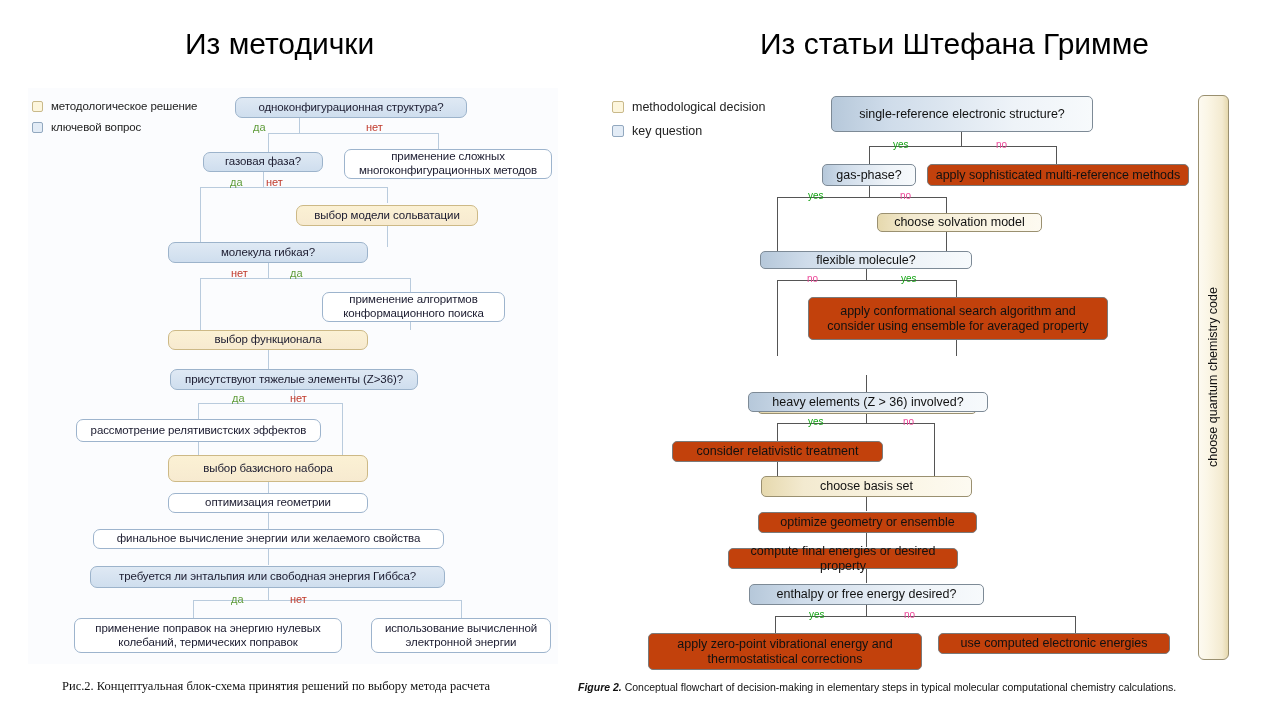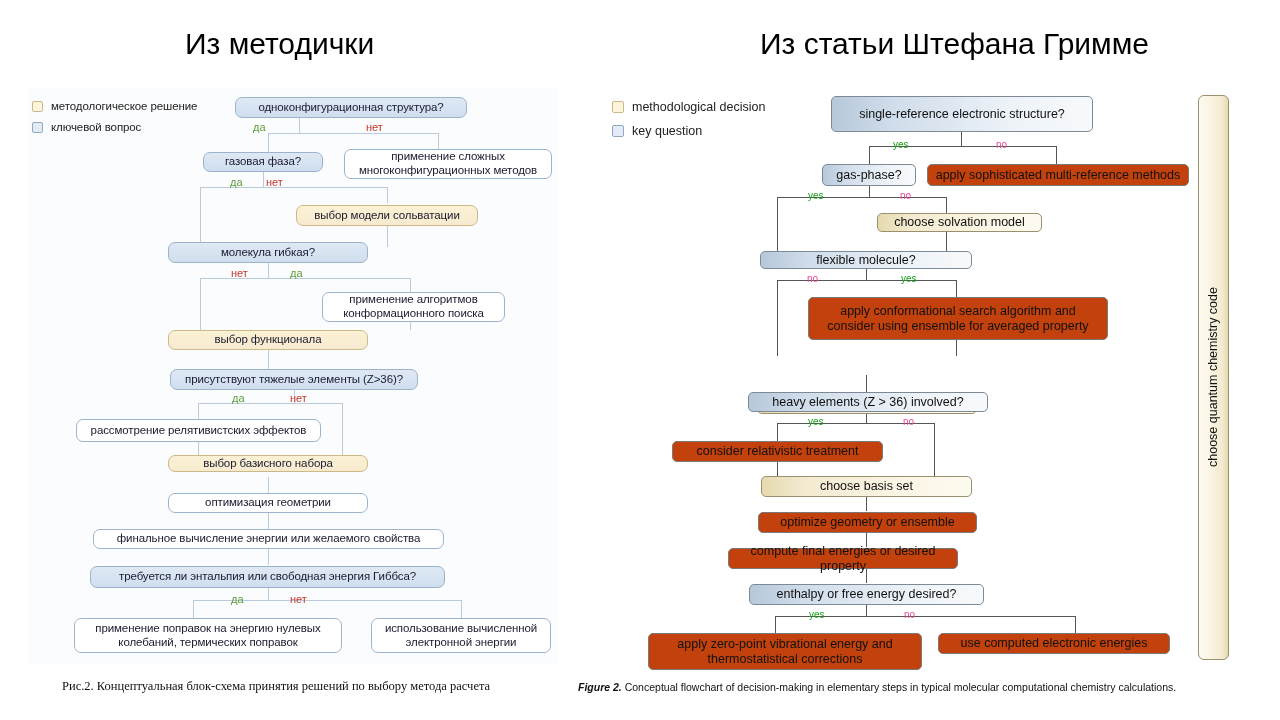--- a/index.html
+++ b/index.html
@@ -194,21 +194,21 @@
   </div>
 
   <div class="box lbox q" style="left:170px;top:369px;width:248px;height:21px;">
     <span>присутствуют тяжелые элементы (Z&gt;36)?</span>
   </div>
 
   <div class="box lbox p" style="left:76px;top:419px;width:245px;height:23px;">
     <span>рассмотрение релятивистских эффектов</span>
   </div>
 
-  <div class="box lbox a" style="left:168px;top:455px;width:200px;height:17px;">
+  <div class="box lbox a" style="left:168px;top:455px;width:200px;height:27px;">
     <span>выбор базисного набора</span>
   </div>
 
   <div class="box lbox p" style="left:168px;top:493px;width:200px;height:20px;">
     <span>оптимизация геометрии</span>
   </div>
 
   <div class="box lbox p" style="left:93px;top:529px;width:351px;height:20px;">
     <span>финальное вычисление энергии или желаемого свойства</span>
   </div>

